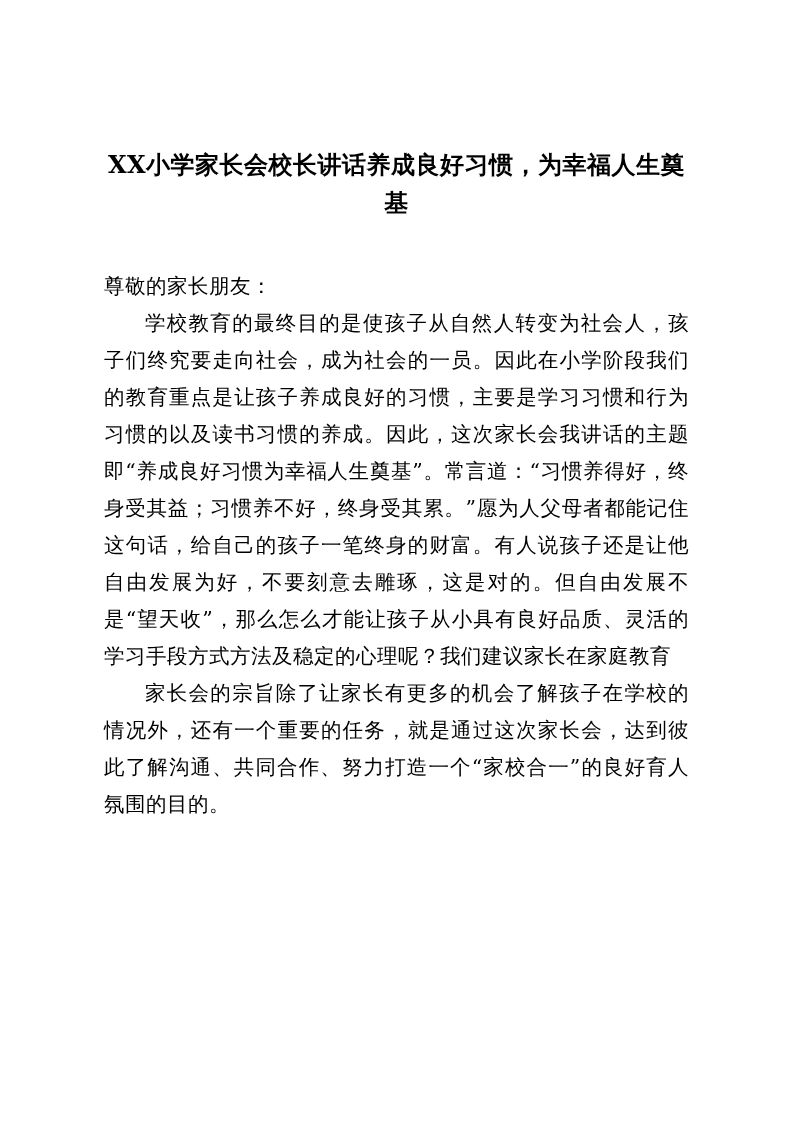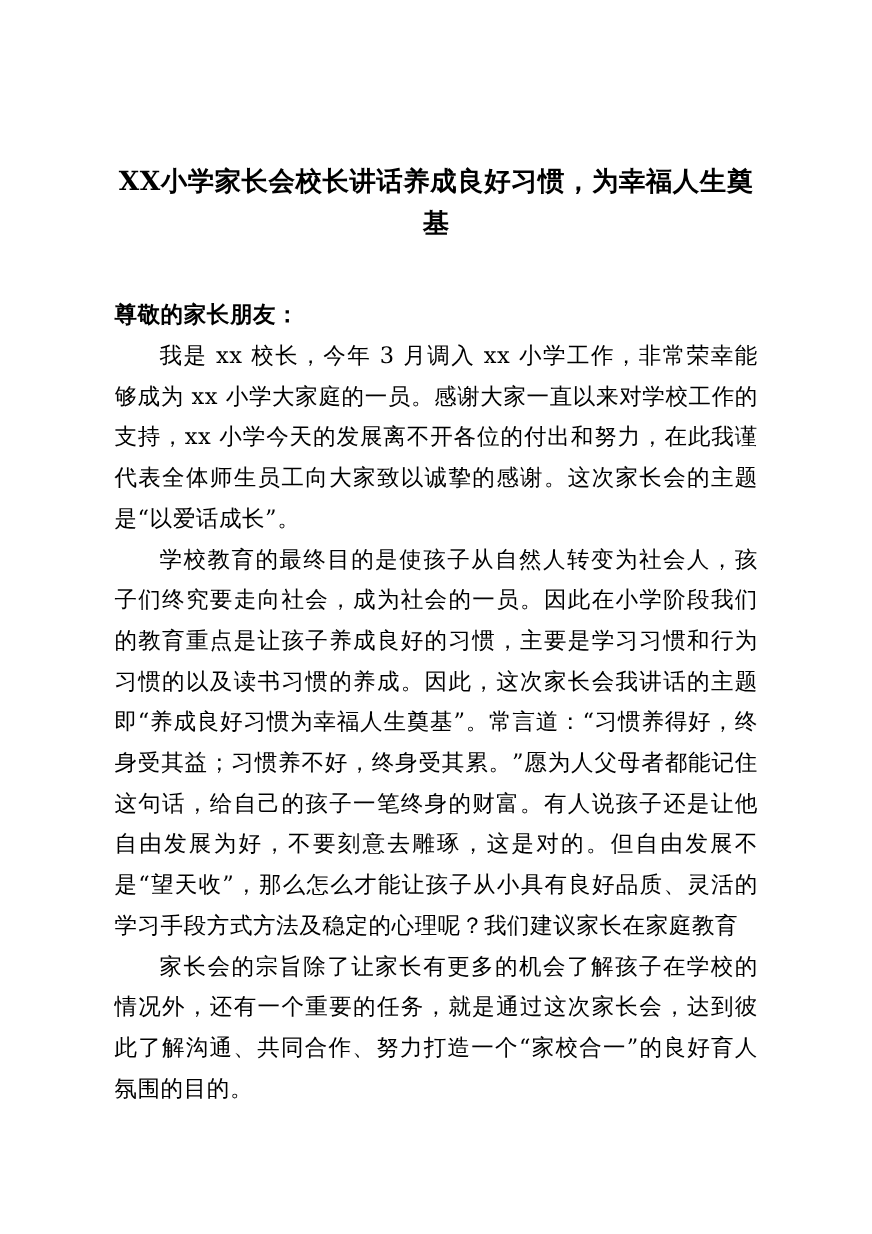--- a/index.html
+++ b/index.html
@@ -36,30 +36,28 @@
     font-size: 20.5px;
     line-height: 37px;
     text-align: justify;
     text-justify: inter-ideograph;
     text-indent: 2em;
     letter-spacing: 0.5px;
     word-break: break-all;
   }
   .para.no-indent {
     text-indent: 0;
-    font-weight: bold;
   }
 </style>
 </head>
 <body>
 
 <div class="page">
   <h1 class="doc-title">XX小学家长会校长讲话养成良好习惯，为幸福人生奠基</h1>
 
   <p class="para no-indent">尊敬的家长朋友：</p>
 
 
-  <p class="para">我是 xx 校长，今年 3 月调入 xx 小学工作，非常荣幸能够成为 xx 小学大家庭的一员。感谢大家一直以来对学校工作的支持，xx 小学今天的发展离不开各位的付出和努力，在此我谨代表全体师生员工向大家致以诚挚的感谢。这次家长会的主题是“以爱话成长”。</p>
 
   <p class="para">学校教育的最终目的是使孩子从自然人转变为社会人，孩子们终究要走向社会，成为社会的一员。因此在小学阶段我们的教育重点是让孩子养成良好的习惯，主要是学习习惯和行为习惯的以及读书习惯的养成。因此，这次家长会我讲话的主题即“养成良好习惯为幸福人生奠基”。常言道：“习惯养得好，终身受其益；习惯养不好，终身受其累。”愿为人父母者都能记住这句话，给自己的孩子一笔终身的财富。有人说孩子还是让他自由发展为好，不要刻意去雕琢，这是对的。但自由发展不是“望天收”，那么怎么才能让孩子从小具有良好品质、灵活的学习手段方式方法及稳定的心理呢？我们建议家长在家庭教育</p>
 
   <p class="para">家长会的宗旨除了让家长有更多的机会了解孩子在学校的情况外，还有一个重要的任务，就是通过这次家长会，达到彼此了解沟通、共同合作、努力打造一个“家校合一”的良好育人氛围的目的。</p>
 </div>
 
 </body></html>

